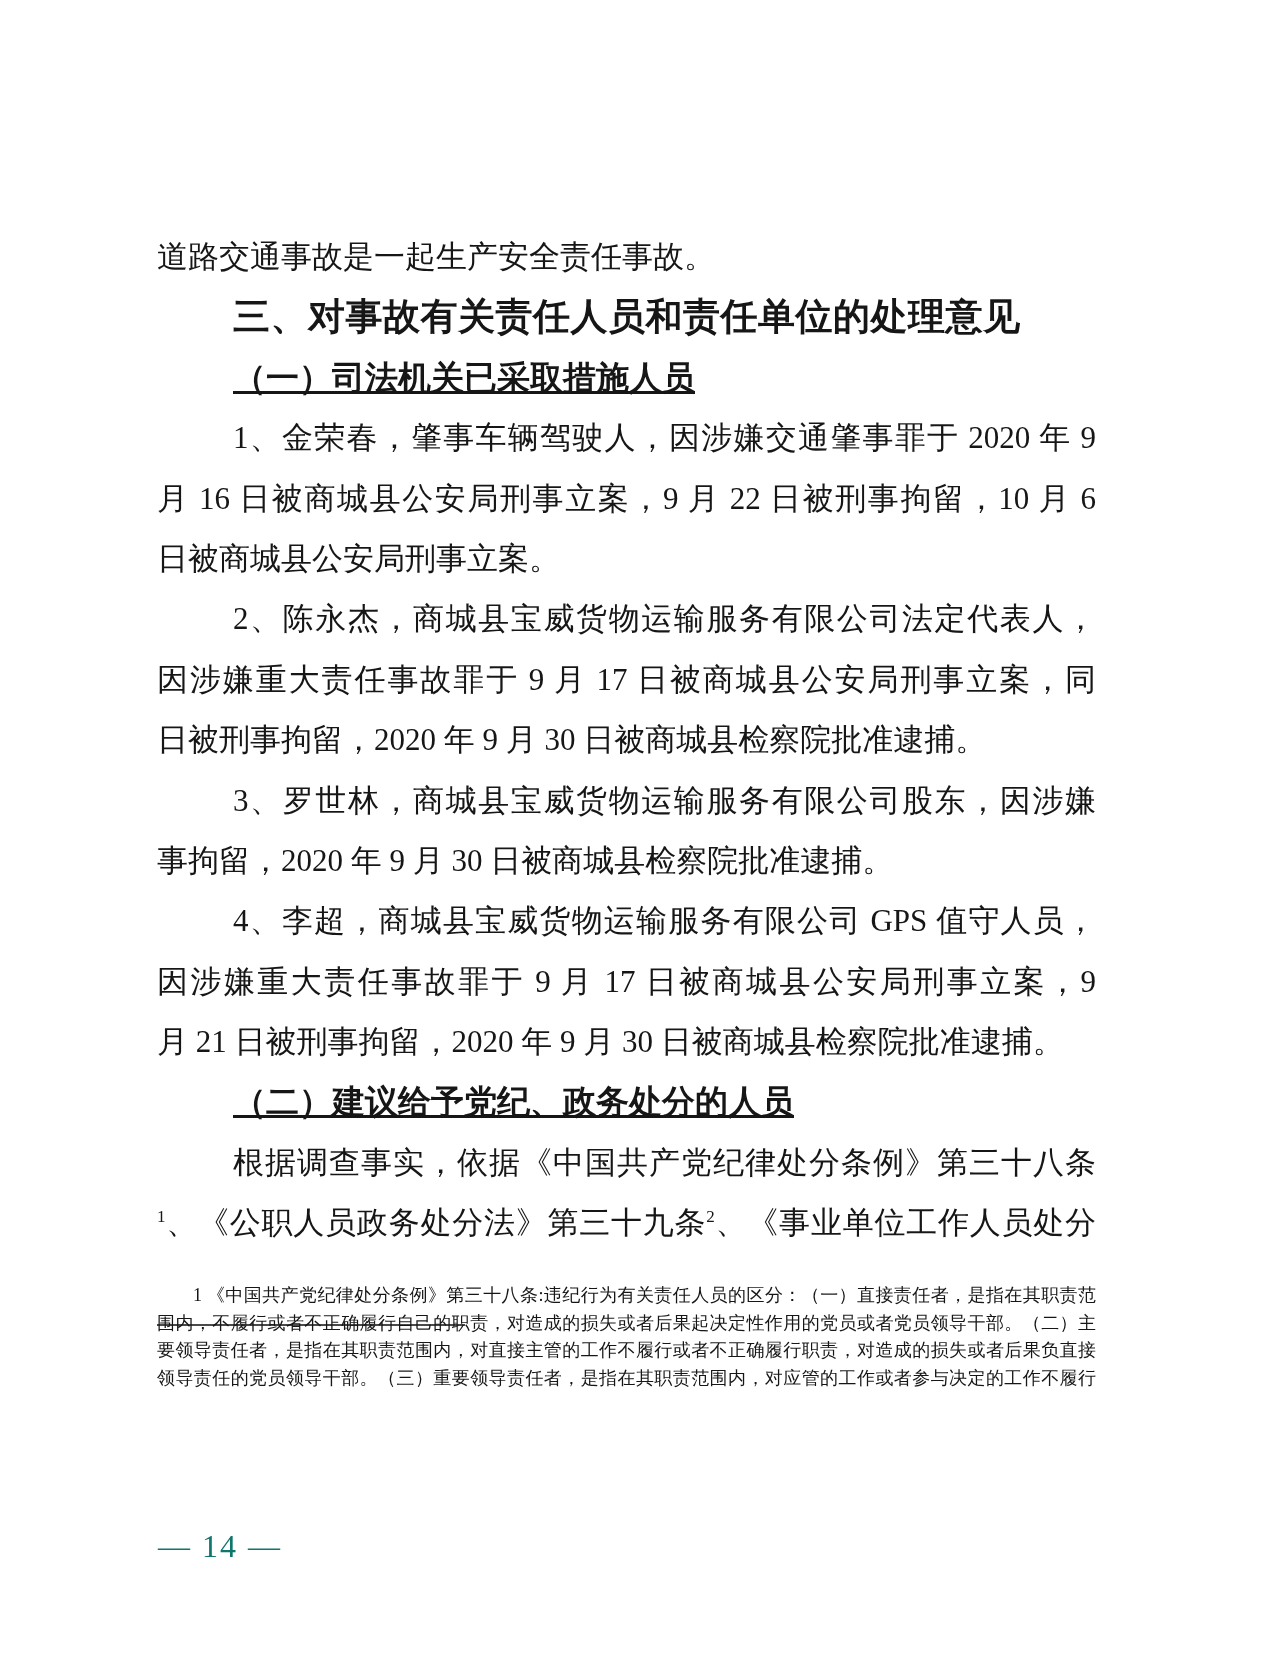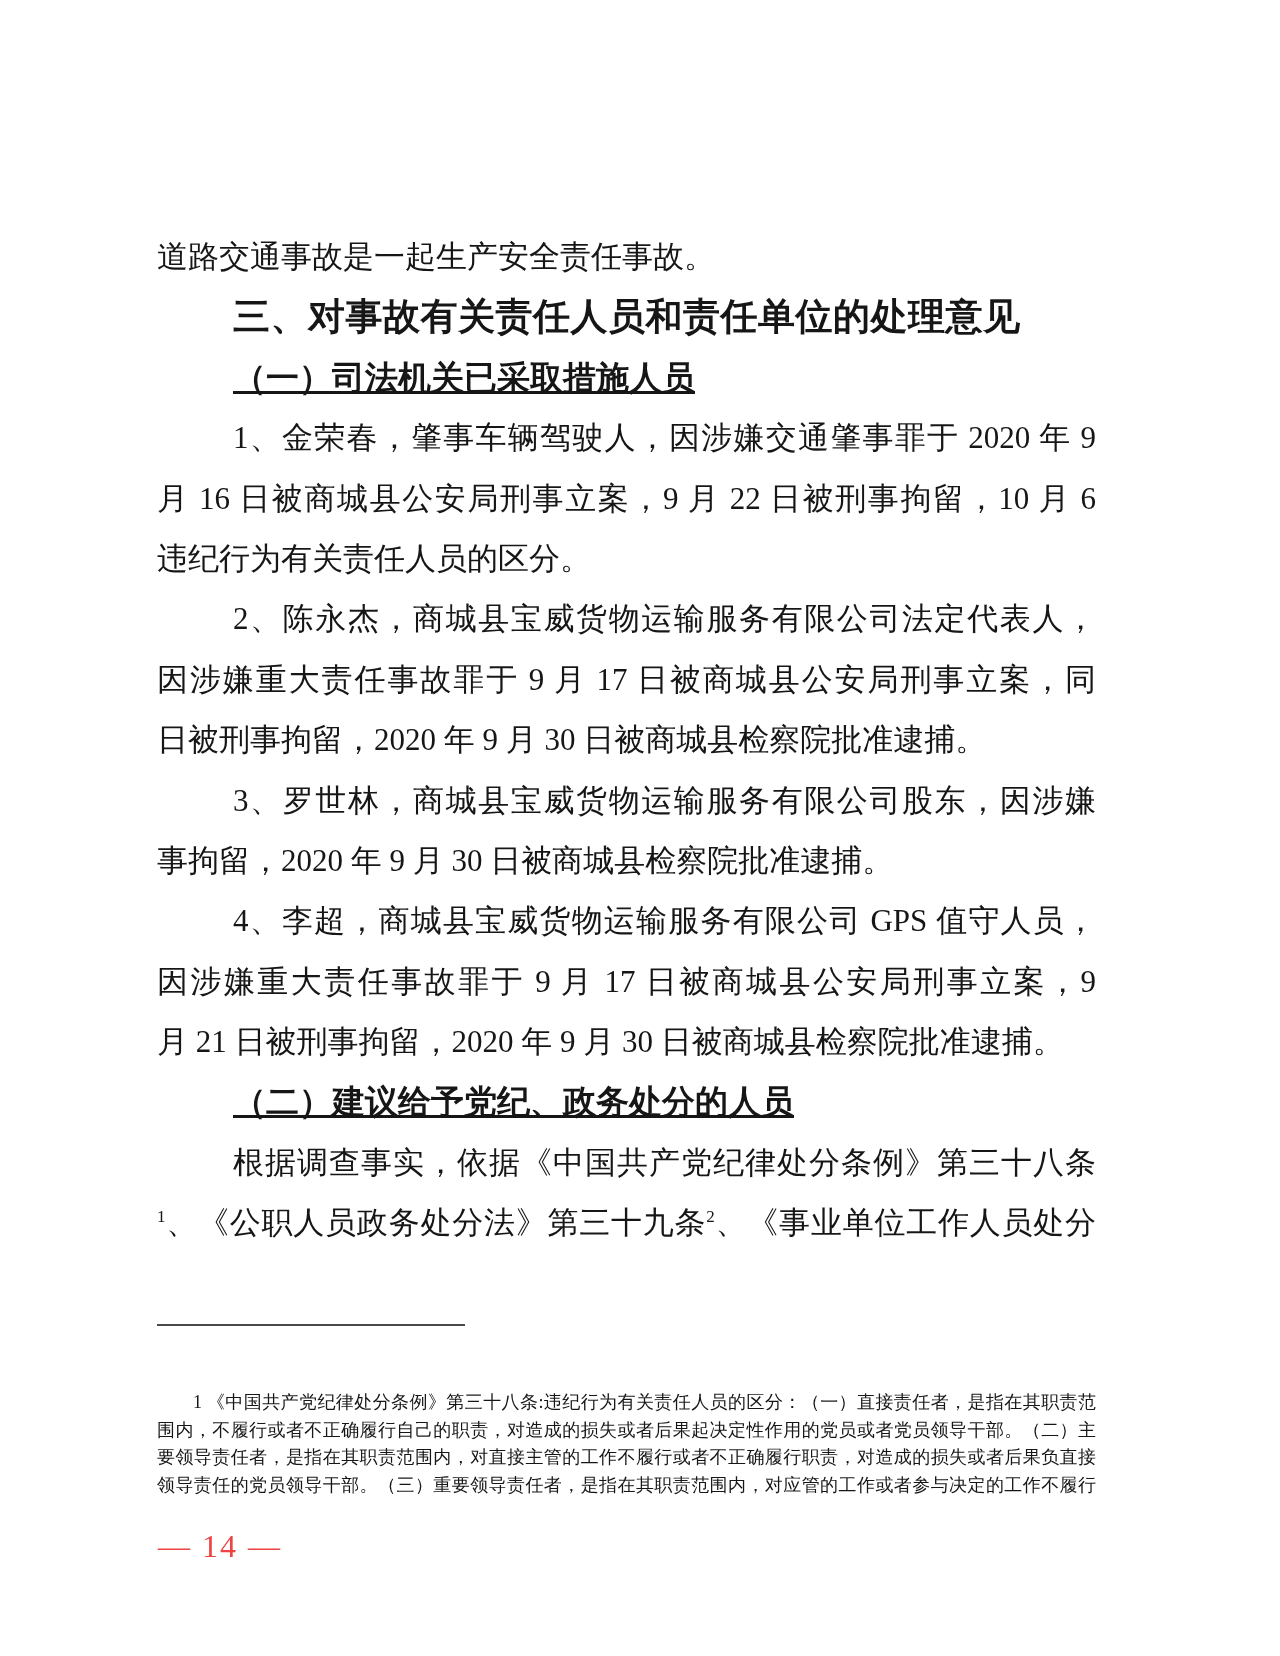--- a/index.html
+++ b/index.html
@@ -57,59 +57,59 @@
     position: absolute;
     left: 157px;
     top: 1324px;
     width: 308px;
     height: 0;
     border-top: 2px solid #4a4a4a;
   }
   .footnotes {
     position: absolute;
     left: 157px;
-    top: 1389px;
+    top: 1282px;
     width: 939px;
   }
   .fn {
     height: 27.5px;
     line-height: 27.5px;
     font-size: 18px;
     text-align: justify;
     text-align-last: justify;
     overflow: hidden;
   }
   .fn.ind {
     padding-left: 36px;
   }
   .page-number {
     position: absolute;
     left: 158px;
     top: 1528px;
     font-size: 32px;
     letter-spacing: 2px;
-    color: #ef4444;
+    color: #0f766e;
   }
 </style>
 </head>
 <body>
 
 <div class="page">
 
   <div class="body-text">
 
     <div class="ln">道路交通事故是一起生产安全责任事故。</div>
 
     <div class="ln h1 ind">三、对事故有关责任人员和责任单位的处理意见</div>
 
     <div class="ln h2 ind">（一）司法机关已采取措施人员</div>
 
     <div class="ln j ind">1、金荣春，肇事车辆驾驶人，因涉嫌交通肇事罪于 2020 年 9</div>
     <div class="ln j">月 16 日被商城县公安局刑事立案，9 月 22 日被刑事拘留，10 月 6</div>
-    <div class="ln">违纪行为有关责任人员的区分。</div>
+    <div class="ln">日被商城县公安局刑事立案。</div>
 
     <div class="ln j ind">2、陈永杰，商城县宝威货物运输服务有限公司法定代表人，</div>
     <div class="ln j">因涉嫌重大责任事故罪于 9 月 17 日被商城县公安局刑事立案，同</div>
     <div class="ln">日被刑事拘留，2020 年 9 月 30 日被商城县检察院批准逮捕。</div>
 
     <div class="ln j ind">3、罗世林，商城县宝威货物运输服务有限公司股东，因涉嫌</div>
     <div class="ln">事拘留，2020 年 9 月 30 日被商城县检察院批准逮捕。</div>
 
     <div class="ln j ind">4、李超，商城县宝威货物运输服务有限公司 GPS 值守人员，</div>
     <div class="ln j">因涉嫌重大责任事故罪于 9 月 17 日被商城县公安局刑事立案，9</div>

